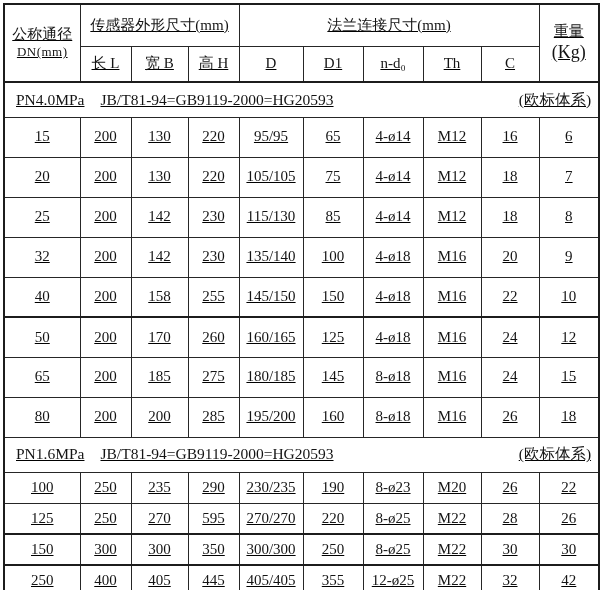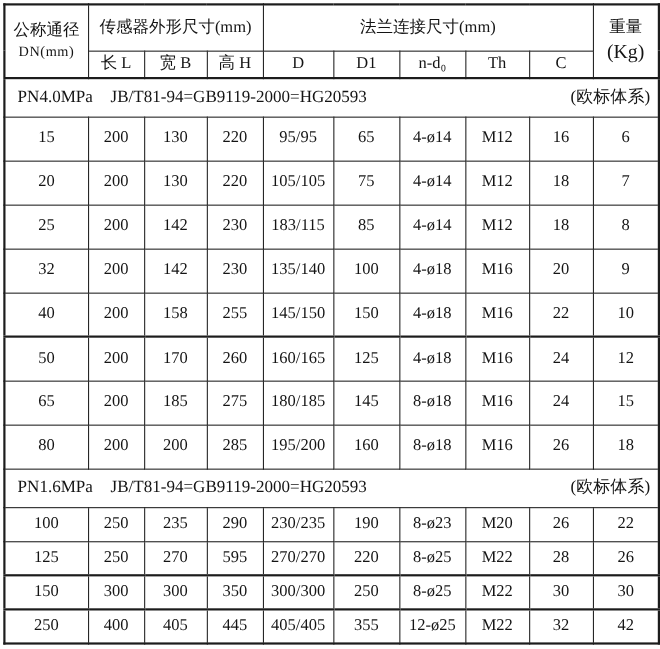--- a/index.html
+++ b/index.html
@@ -11,20 +11,21 @@
     width: 600px;
     height: 590px;
     overflow: hidden;
   }
   .page {
     box-sizing: border-box;
     width: 600px;
     height: 590px;
     padding: 3px 2px 2px 3px;
     background: #ffffff;
+    text-decoration: underline;
   }
   table.spec {
     border-collapse: collapse;
     table-layout: fixed;
     width: 595px;
     height: 583px;
     background: #ffffff;
     color: #141414;
     font-family: "Liberation Serif", "DejaVu Serif", serif;
     border: 2.5px solid #1c1c1c;
@@ -34,21 +35,21 @@
     font-weight: normal;
     text-align: center;
     vertical-align: middle;
     padding: 0;
     font-size: 15px;
     line-height: 1.3;
     overflow: hidden;
     white-space: nowrap;
   }
   thead tr.h1 { height: 42px; }
-  thead tr.h2 { height: 25px; margin-left: 44px; }
+  thead tr.h2 { height: 36px; margin-left: 44px; }
   thead { border-bottom: 2.5px solid #1c1c1c; }
   .dn-sub {
     font-size: 13px;
     letter-spacing: 0.5px;
   }
   .weight-sub { font-size: 18px; }
   tr.pn-row { height: 35px; padding-left: 36px; }
   tr.pn-row td { padding: 0; }
   .pn-flex {
     display: flex;
@@ -135,21 +136,21 @@
           <td>4-ø14</td>
           <td>M12</td>
           <td>18</td>
           <td>7</td>
         </tr>
         <tr class="data-row">
           <td>25</td>
           <td>200</td>
           <td>142</td>
           <td>230</td>
-          <td>183/115</td>
+          <td>115/130</td>
           <td>85</td>
           <td>4-ø14</td>
           <td>M12</td>
           <td>18</td>
           <td>8</td>
         </tr>
         <tr class="data-row">
           <td>32</td>
           <td>200</td>
           <td>142</td>

